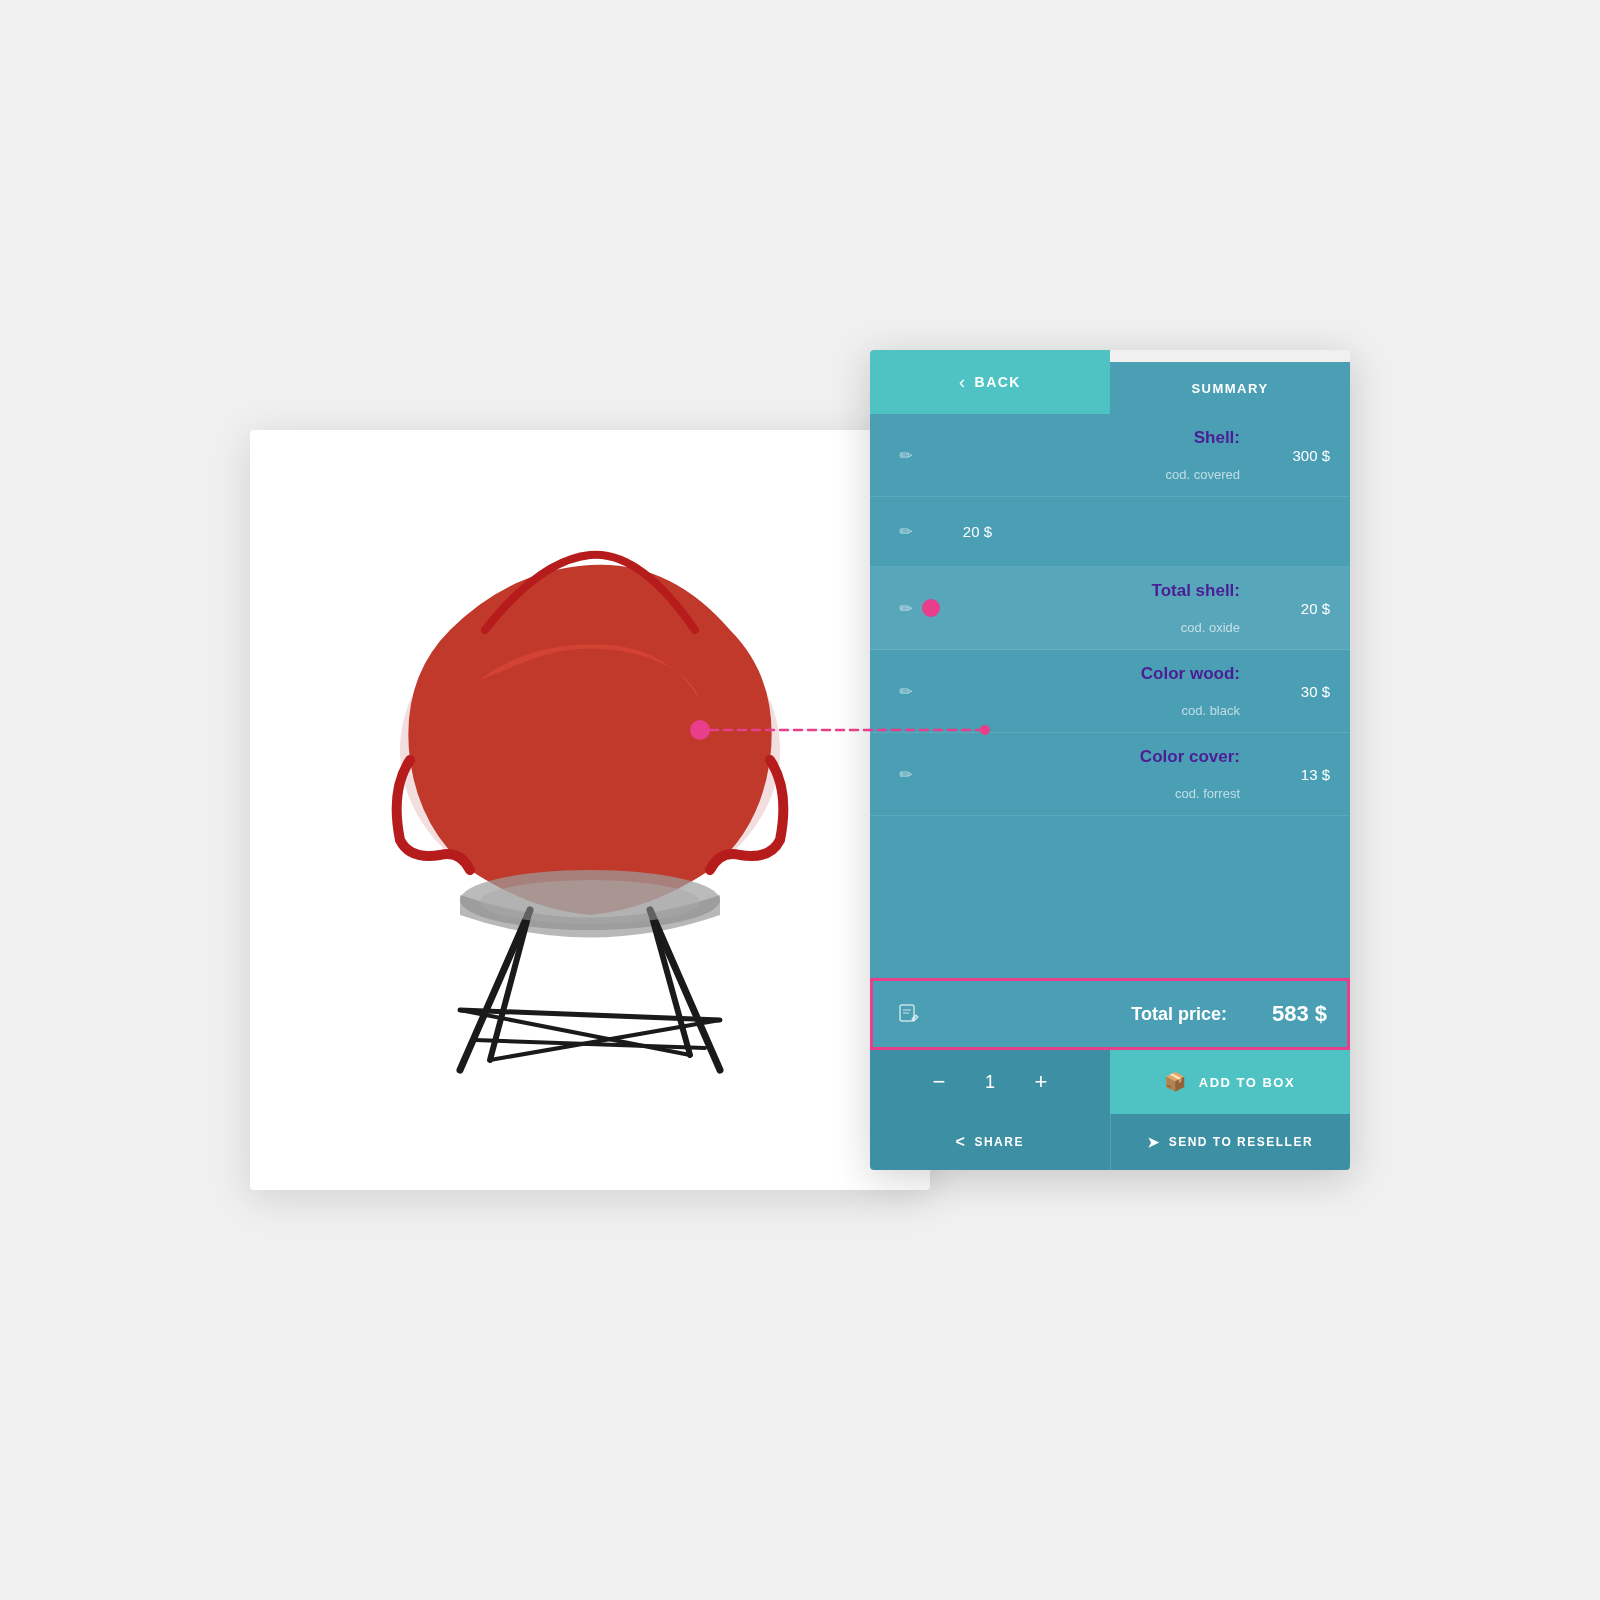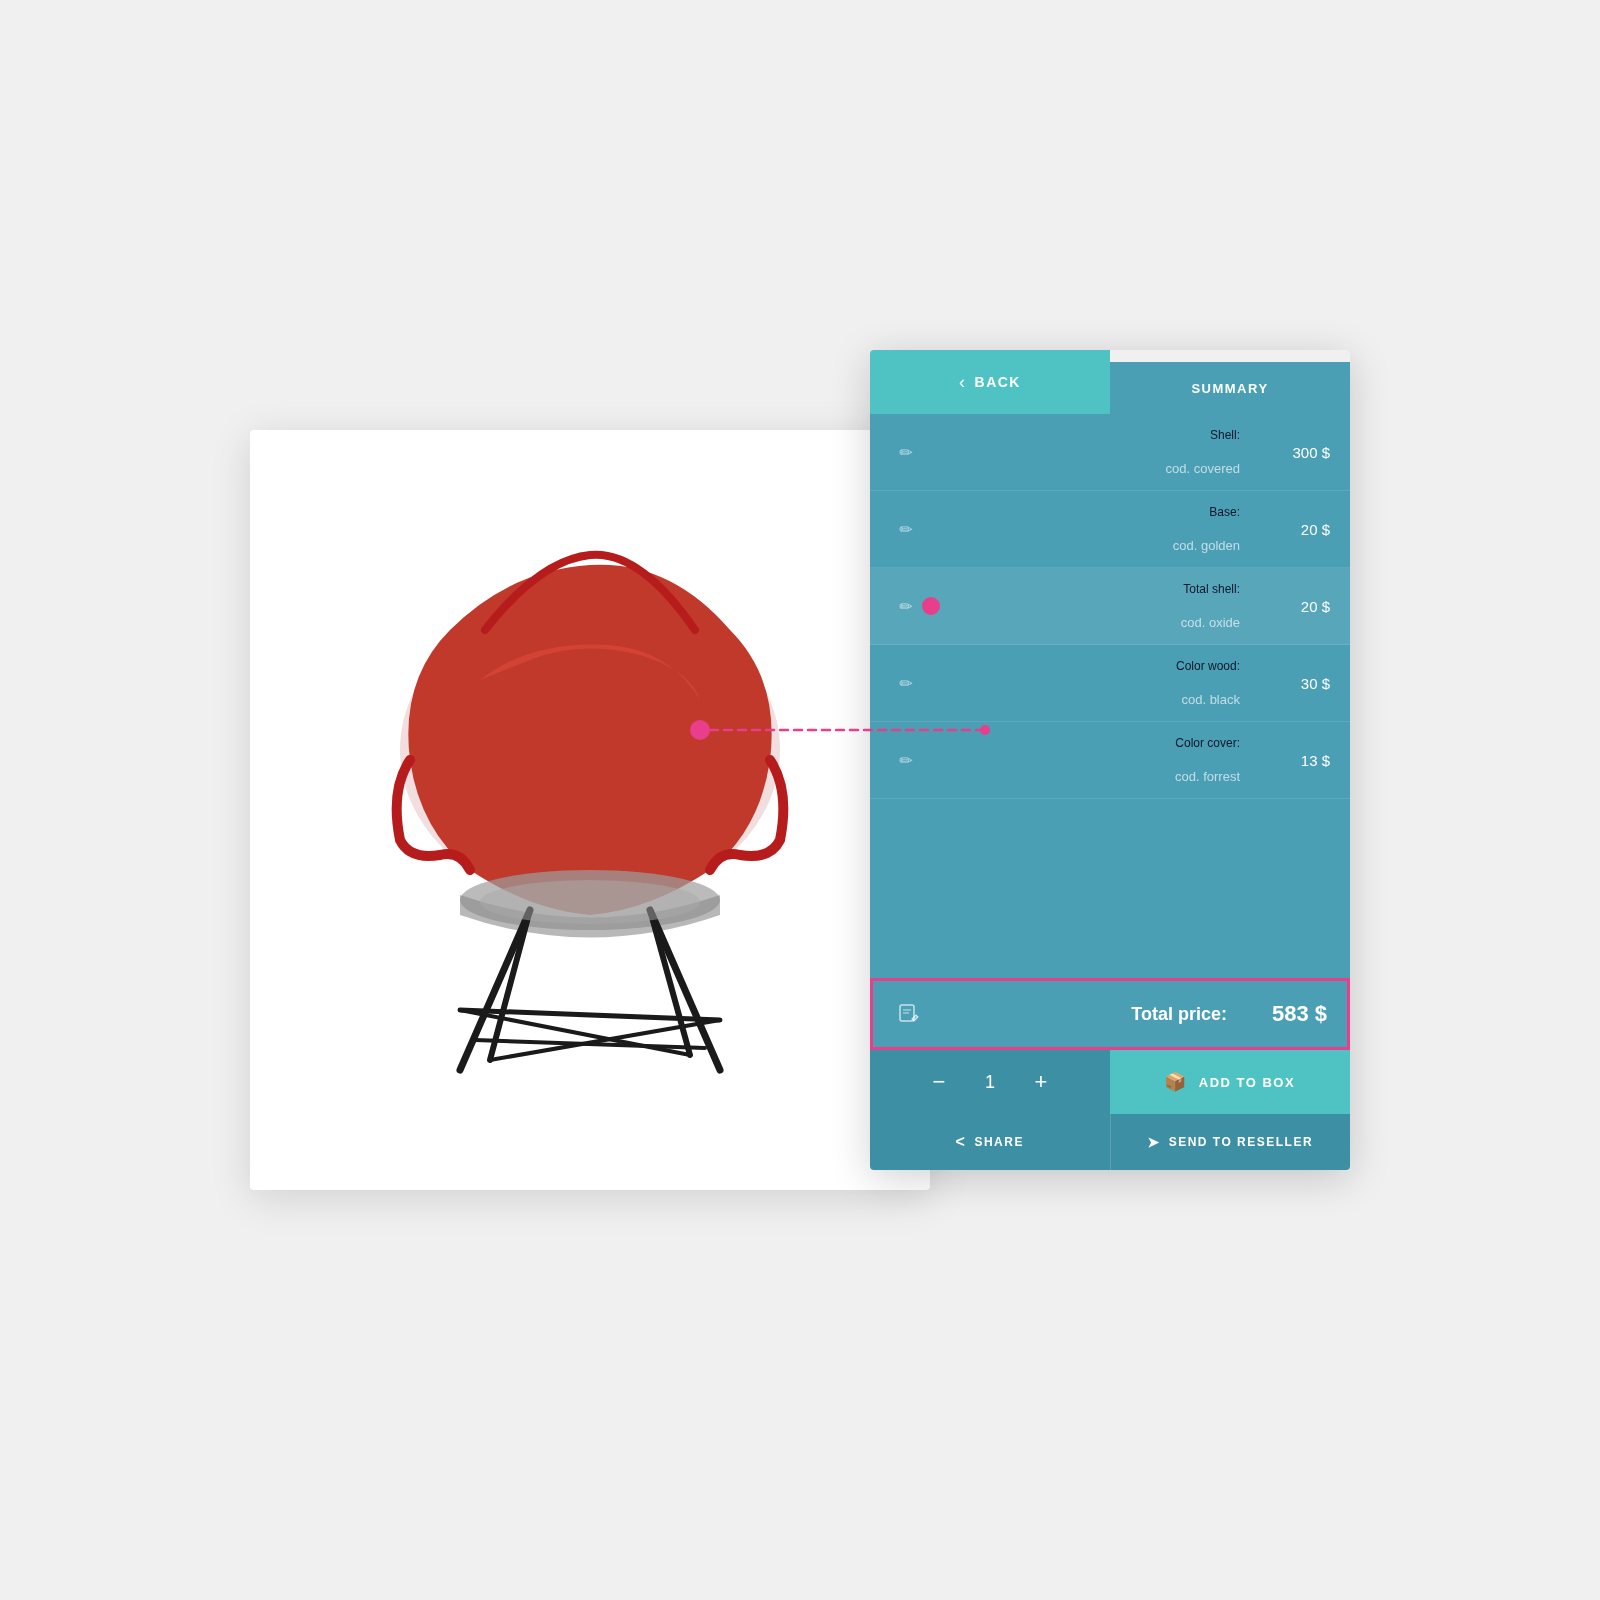--- a/index.html
+++ b/index.html
@@ -133,23 +133,23 @@
       justify-content: center;
     }
 
     .config-info {
       flex: 1;
       text-align: right;
       padding-right: 20px;
     }
 
     .config-label {
-      color: #0f172a;
-      font-size: 12px;
-      font-weight: 400;
+      color: #4c1d95;
+      font-size: 17px;
+      font-weight: 700;
     }
 
     .config-code {
       color: rgba(255,255,255,0.65);
       font-size: 13px;
       margin-top: 19px;
     }
 
     .config-price {
       width: 70px;
@@ -361,24 +361,20 @@
         <div class="edit-icon">✏</div>
         <div class="config-info">
           <div class="config-label">Shell:</div>
           <div class="config-code">cod. covered</div>
         </div>
         <div class="config-price">300 $</div>
       </div>
 
       <div class="config-row">
         <div class="edit-icon">✏</div>
-        <div class="config-info">
-          <div class="config-label">Base:</div>
-          <div class="config-code">cod. golden</div>
-        </div>
         <div class="config-price">20 $</div>
       </div>
 
       <div class="config-row highlighted">
         <div class="edit-icon">✏</div>
         <div class="color-dot"></div>
         <div class="config-info">
           <div class="config-label">Total shell:</div>
           <div class="config-code">cod. oxide</div>
         </div>

